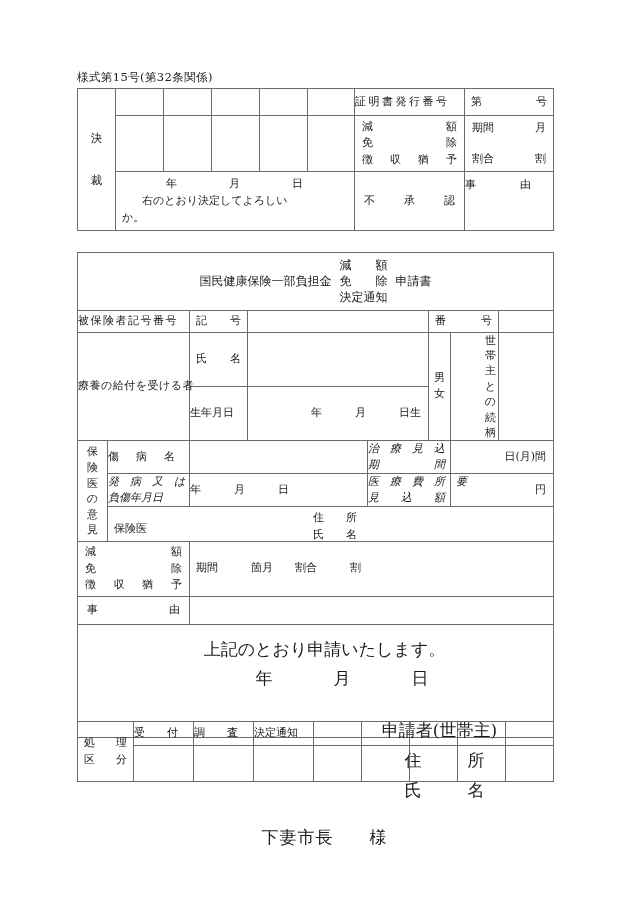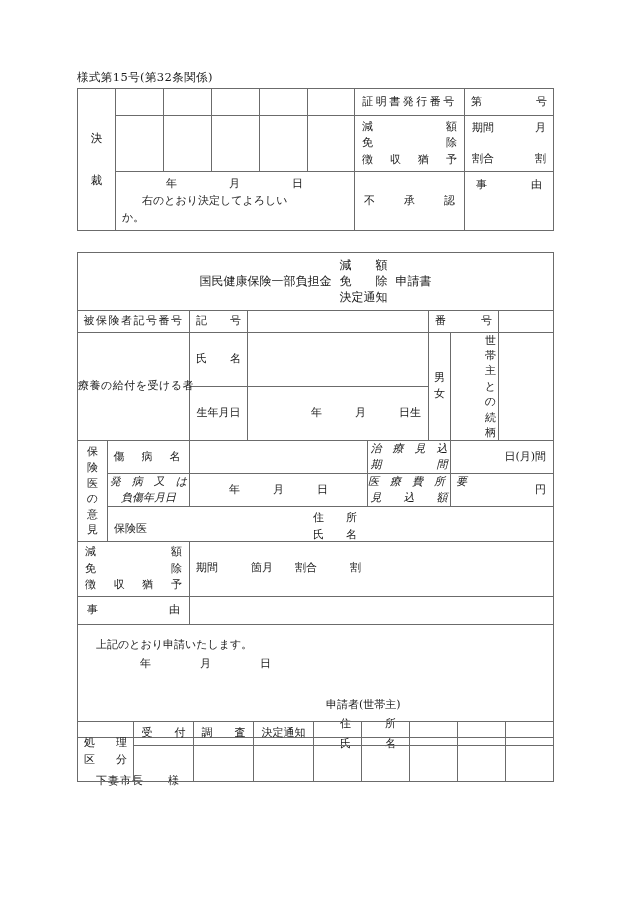--- a/index.html
+++ b/index.html
@@ -46,21 +46,21 @@
     justify-content: space-between;
     padding: 0 6px;
     white-space: nowrap;
   }
   .sp-just-wide {
     display: flex;
     justify-content: space-between;
     padding: 0 9px;
     white-space: nowrap;
   }
-  .ctr { text-align: center; white-space: nowrap; }
+  .ctr { white-space: nowrap; }
   .lft { text-align: left; white-space: nowrap; padding-left: 6px; }
   .rgt { text-align: right; white-space: nowrap; padding-right: 7px; }
 
   
   .vert {
     text-align: center;
     line-height: 1.5;
     font-size: 11px;
   }
   .vert span { display: block; }
@@ -119,25 +119,26 @@
   .v-hoken span { display: block; }
 
   .two-stack { font-size: 11px; line-height: 1.45; }
   .two-stack span { display: block; font-style: italic; }
 
   .gm3 { font-size: 11px; line-height: 1.5; padding: 2px 0; }
   .gm3 .r { display: flex; justify-content: space-between; padding: 0 7px; white-space: nowrap; }
 
   
   .statement {
-    font-size: 11px;
+    font-size: 17px;
     line-height: 1.75;
     padding: 10px 0 12px 0;
     position: relative;
     height: 112px;
+    text-align: center;
   }
   .statement .s1 { padding-left: 18px; }
   .statement .s2 { padding-left: 62px; letter-spacing: 9px; }
   .statement .s3 { padding-left: 248px; margin-top: 22px; }
   .statement .s4 { padding-left: 262px; letter-spacing: 4px; }
   .statement .s5 { padding-left: 262px; letter-spacing: 4px; }
   .statement .s6 { padding-left: 18px; margin-top: 18px; letter-spacing: 1px; }
 
   
   #shori-table { left: 77px; top: 721px; width: 476px; }

